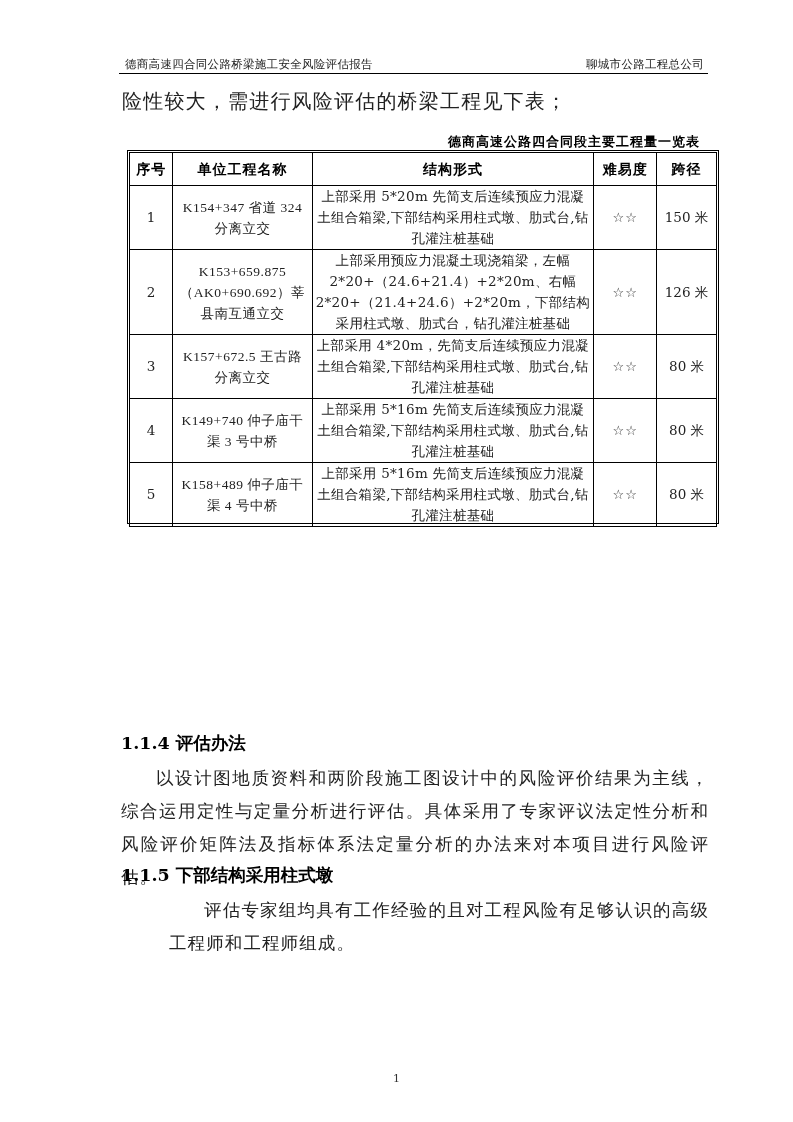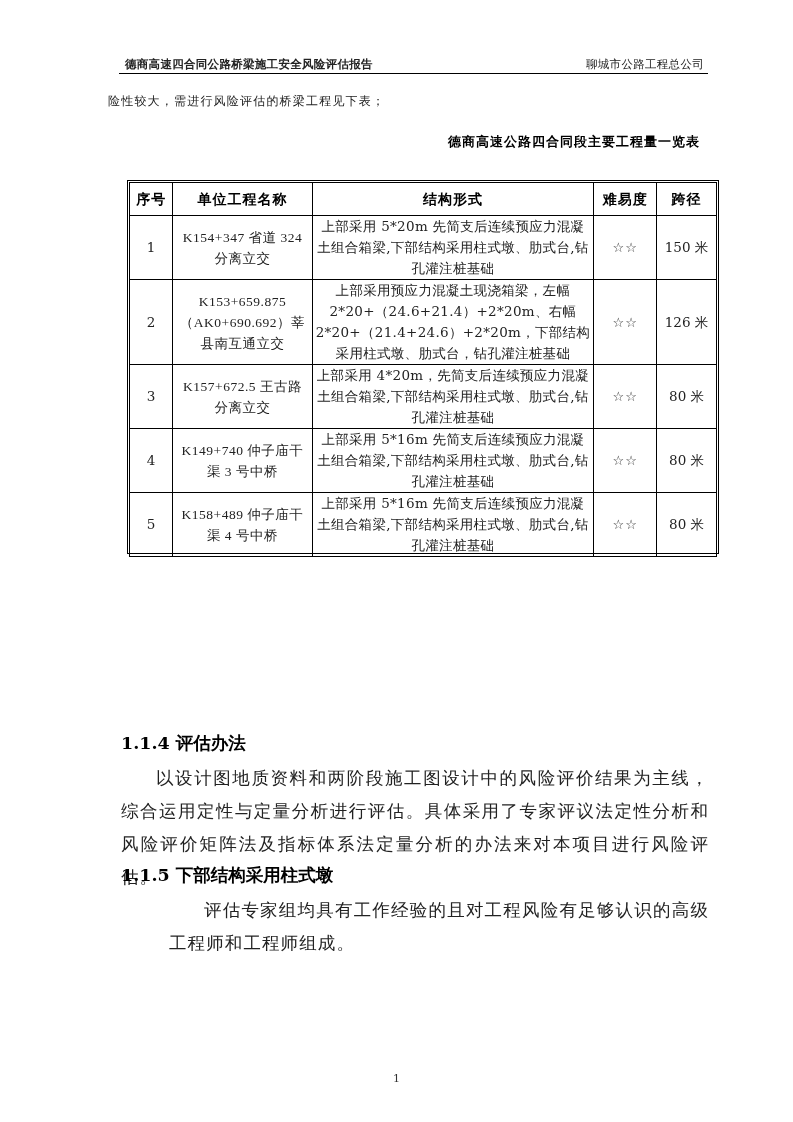--- a/index.html
+++ b/index.html
@@ -5,35 +5,35 @@
   html, body { margin: 0; padding: 0; background: #ffffff; }
   body {
     width: 793px; height: 1122px; position: relative; overflow: hidden;
     font-family: "DejaVu Serif", "Liberation Serif", serif; color: #111;
   }
   .header {
     position: absolute; left: 119px; top: 54px; width: 589px; height: 19px;
     border-bottom: 1.5px solid #000;
     font-size: 11.5px; color: #222; line-height: 16px;
   }
-  .header .left { position: absolute; left: 6px; top: 2px; letter-spacing: 0.3px; font-weight: bold; }
+  .header .left { position: absolute; left: 6px; top: 2px; letter-spacing: 0.3px; }
   .header .right { position: absolute; right: 4px; top: 2px; letter-spacing: 0.3px; }
 
   .intro {
-    position: absolute; left: 108px; top: 88px; font-size: 12px; line-height: 26px;
+    position: absolute; left: 122px; top: 88px; font-size: 20px; line-height: 26px;
     color: #222; letter-spacing: 1.2px;
   }
   .table-title {
     position: absolute; left: 127px; width: 573px; top: 128px; text-align: right;
     font-size: 13px; font-weight: bold; line-height: 28px; letter-spacing: 1px; color: #000;
   }
 
   .table-wrap {
     position: absolute; left: 127px; top: 150px; width: 592px; height: 374px;
-    border: 1px solid #000; box-sizing: border-box; padding: 1px; margin-top: 30px;
+    border: 1px solid #000; box-sizing: border-box; padding: 1px;
   }
   table {
     width: 100%; height: 100%; border-collapse: collapse; table-layout: fixed;
     font-size: 13.5px; color: #222;
   }
   td, th {
     border: 1px solid #000; text-align: center; vertical-align: middle;
     padding: 0 3px; line-height: 21px; font-weight: normal;
   }
   th { font-weight: bold; font-size: 14px; color: #000; letter-spacing: 1px; }

